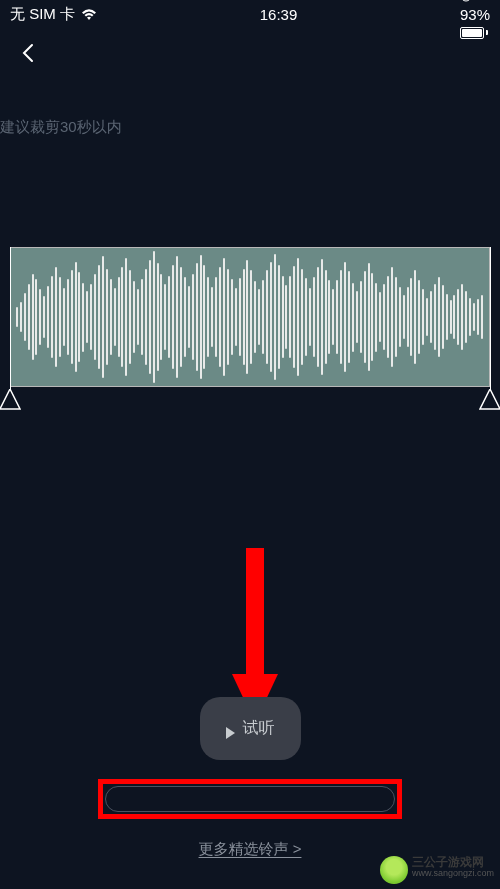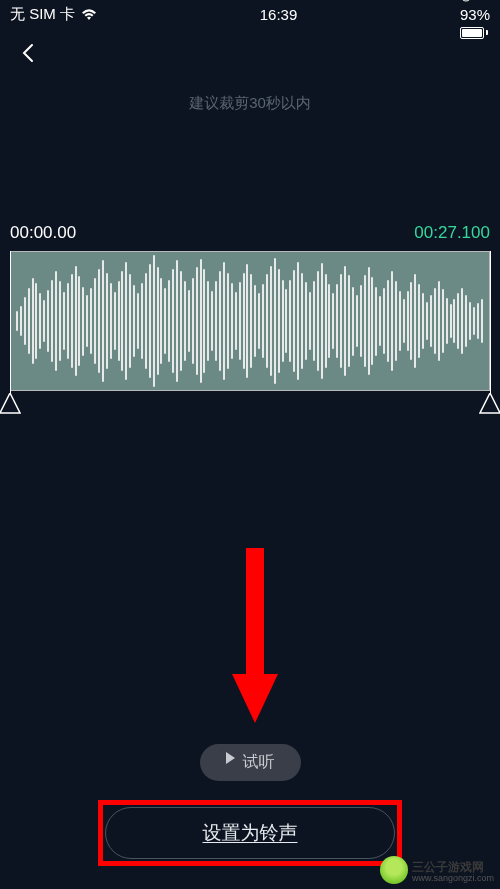--- a/index.html
+++ b/index.html
@@ -37,21 +37,21 @@
       position: relative;
     }
     .back-btn { width: 24px; height: 24px; cursor: pointer; }
     .title {
       position: absolute;
       left: 50%;
       transform: translateX(-50%);
       font-size: 22px;
       font-weight: 500;
     }
-    .info-section { text-align: center; margin-top: 16px; }
+    .info-section { margin-top: 40px; }
     .hint-text { color: #5a6472; font-size: 15px; margin-bottom: 10px; }
     .selected-time { color: #d4d8dc; font-size: 17px; }
     .waveform-section { margin-top: 110px; position: relative; }
     .time-labels {
       display: flex;
       justify-content: space-between;
       padding: 0 10px;
       margin-bottom: 8px;
       font-size: 17px;
     }
@@ -108,25 +108,25 @@
     }
     .bottom-section {
       position: absolute;
       bottom: 30px;
       left: 0;
       right: 0;
       text-align: center;
     }
     .listen-btn {
       display: inline-flex;
-      align-items: flex-start;
+      align-items: flex-end;
       gap: 8px;
       background: #3a3e48;
       color: #c8ccd0;
-      padding: 8px 26px;
+      padding: 21px 26px;
       border-radius: 20px;
       font-size: 16px;
       cursor: pointer;
       margin-bottom: 26px;
     }
     .play-icon { width: 0; height: 0; border-left: 9px solid #c8ccd0; border-top: 6px solid transparent; border-bottom: 6px solid transparent; }
     .set-ringtone-btn {
       display: inline-block;
       width: 290px;
       padding: 12px 0;
@@ -154,21 +154,21 @@
       font-size: 15px;
       text-decoration: underline;
       text-underline-offset: 3px;
       cursor: pointer;
     }
     .watermark {
       position: absolute;
       bottom: 5px;
       right: 6px;
       display: flex;
-      align-items: flex-end;
+      align-items: flex-start;
       gap: 4px;
       z-index: 10;
     }
     .watermark-logo {
       width: 28px;
       height: 28px;
       background: radial-gradient(circle at 50% 40%, #b4e85a 35%, #7bc92f 70%);
       border-radius: 50%;
     }
     .watermark-text { text-align: left; line-height: 1.1; }
@@ -205,24 +205,20 @@
   <svg class="back-btn" viewBox="0 0 24 24">
       <path d="M16 4 L8 12 L16 20" stroke="#fff" stroke-width="2" fill="none" stroke-linecap="round"></path>
     </svg>
 </div>
 
 <div class="info-section">
   <div class="hint-text">建议裁剪30秒以内</div>
 </div>
 
 <div class="waveform-section">
-  <div class="time-labels">
-    <span class="time-start">00:00.00</span>
-    <span class="time-end">00:27.100</span>
-  </div>
   <div class="waveform-container" id="waveform">
       <div class="wave-bar" style="height: 15%;"></div>
       <div class="wave-bar" style="height: 22%;"></div>
       <div class="wave-bar" style="height: 35%;"></div>
       <div class="wave-bar" style="height: 48%;"></div>
       <div class="wave-bar" style="height: 62%;"></div>
       <div class="wave-bar" style="height: 55%;"></div>
       <div class="wave-bar" style="height: 40%;"></div>
       <div class="wave-bar" style="height: 30%;"></div>
       <div class="wave-bar" style="height: 45%;"></div>
@@ -359,23 +355,23 @@
   <path d="M2 126 L25 175 L48 126 Z" fill="#ff0000"></path>
 </svg>
 
 <div class="bottom-section">
   <div class="listen-btn">
     <div class="play-icon"></div>
     <span>试听</span>
   </div>
   <br>
   <div class="set-ringtone-btn">
-    <span>设置为铃声</span>
     <div class="red-box"></div>
   </div>
+  <div class="more-link">更多精选铃声 &gt;</div>
 </div>
 
 <div class="watermark">
   <div class="watermark-logo"></div>
   <div class="watermark-text">
     <div class="wm-top">三公子游戏网</div>
     <div class="wm-bottom">www.sangongzi.com</div>
   </div>
 </div>
 

